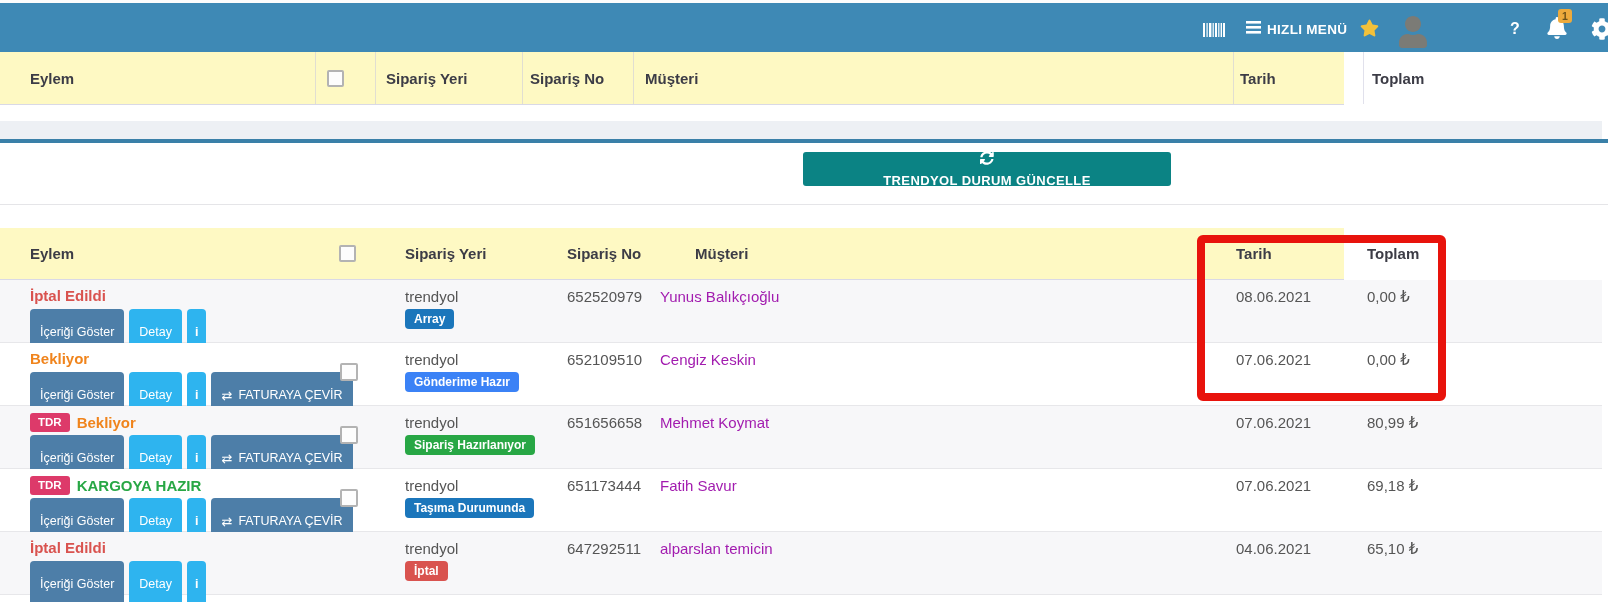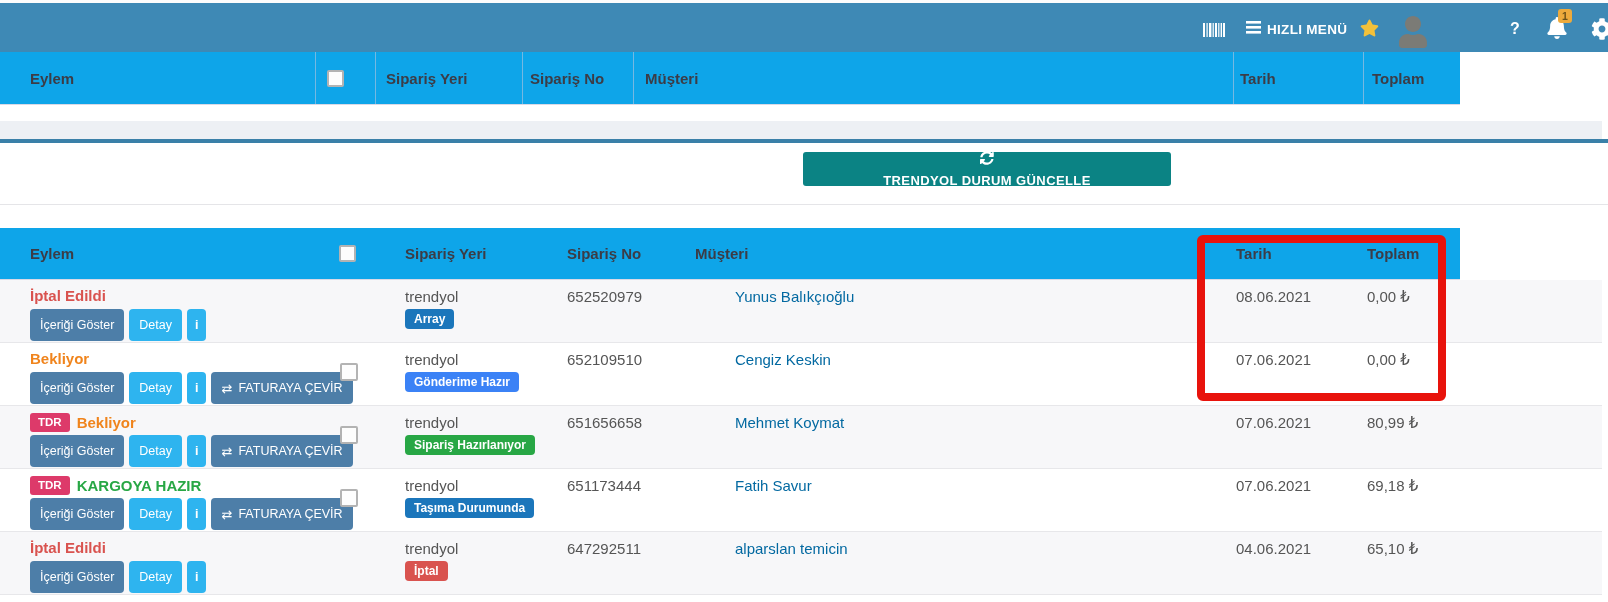--- a/index.html
+++ b/index.html
@@ -10,21 +10,21 @@
   .topbar{position:absolute;left:0;top:0;width:1608px;height:52px;background:#3e89b5;
           border-top:3px solid #fcfcfc;box-sizing:border-box;}
   .tb-item{position:absolute;color:#fff;}
   .tb-label{font-size:13.5px;font-weight:700;color:#fff;letter-spacing:.3px;}
   .quickmenu{display:flex;align-items:center;gap:6px;cursor:pointer;}
   .badge-notif{position:absolute;left:1558px;top:6px;background:#edaa3c;color:#6b5119;
                font-size:10.5px;font-weight:700;padding:1px 4px;border-radius:3px;line-height:12px;}
   .qmark{font-size:16px;font-weight:700;}
 
   
-  .thead{position:absolute;left:0;width:1460px;height:53px;background:#0ea5e9;
+  .thead{position:absolute;left:0;width:1344px;height:53px;background:#fef9c3;
          border-bottom:1px solid #d9d9e6;box-sizing:border-box;}
   .thead1{top:52px;}
   .thead2{top:228px;height:52px;}
   .hcell{position:absolute;top:0;height:100%;display:flex;align-items:center;
          font-size:15px;font-weight:700;color:#3c3c46;}
   .vsep{position:absolute;top:0;width:1px;height:100%;background:#c9c9dd;opacity:.55;}
   .checkbox{box-sizing:border-box;background:#fdfdfd;border:2px solid #b3b3b3;border-radius:2px;cursor:pointer;}
   .headcheck{position:absolute;width:17px;height:17px;top:18px;}
 
   
@@ -41,30 +41,30 @@
   .orders{position:absolute;left:0;top:280px;width:1602px;}
   .orow{position:relative;width:1602px;height:63px;border-bottom:1px solid #e7e7ea;box-sizing:border-box;}
   .orow.odd{background:#f7f7f9;}
   .orow.even{background:#ffffff;}
   .status-line{position:absolute;left:30px;top:7px;display:flex;align-items:center;}
   .status{font-size:15px;font-weight:700;line-height:18px;}
   .tdr{background:#dd3a6a;color:#fff;font-size:11.5px;font-weight:700;padding:3px 8px;
        border-radius:3px;margin-right:7px;line-height:13px;}
   .actions{position:absolute;left:30px;top:29px;display:flex;gap:5px;}
   .btn{display:inline-flex;align-items:center;gap:6px;border:none;border-radius:4px;color:#fff;
-       font-family:inherit;font-size:12.5px;padding:9px 10px;line-height:14px;cursor:pointer;}
+       font-family:inherit;font-size:12.5px;padding:16px 10px;line-height:14px;cursor:pointer;}
   .btn.steel{background:#4d7ea8;}
   .btn.light{background:#2eb4ef;}
   .btn.info{padding:4px 8px;font-weight:700;}
   .inv-ic{font-size:13px;line-height:13px;}
   .rowcheck{position:absolute;left:340px;top:20px;width:18px;height:18px;}
   .cell{position:absolute;font-size:15px;color:#555;top:8px;line-height:18px;}
   .c-mp{left:405px;}
   .c-no{left:567px;}
-  .c-cu{left:735px;color:#0369a1;}
+  .c-cu{left:660px;color:#a21caf;}
   .c-da{left:1236px;}
   .c-to{left:1367px;}
   .sbadge{position:absolute;left:405px;top:29px;display:inline-block;color:#fff;
           font-size:12px;font-weight:700;padding:3px 9px;border-radius:4px;line-height:14px;}
 
   
   .red-rect{position:absolute;left:1197px;top:235px;width:249px;height:166px;box-sizing:border-box;
             border:8px solid #e8130c;border-radius:6px;z-index:40;pointer-events:none;}
 </style>
 </head>

